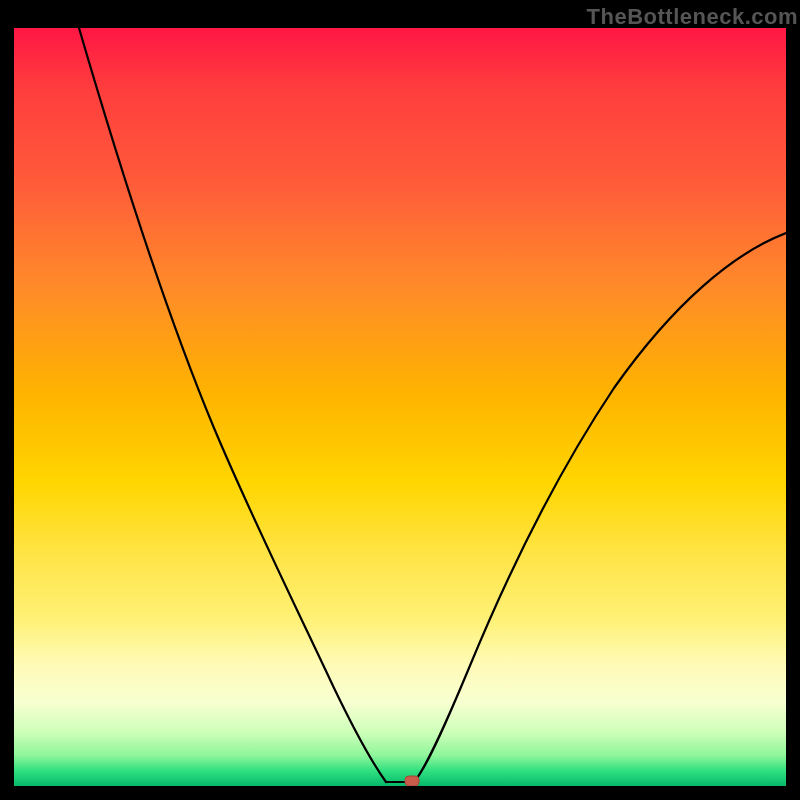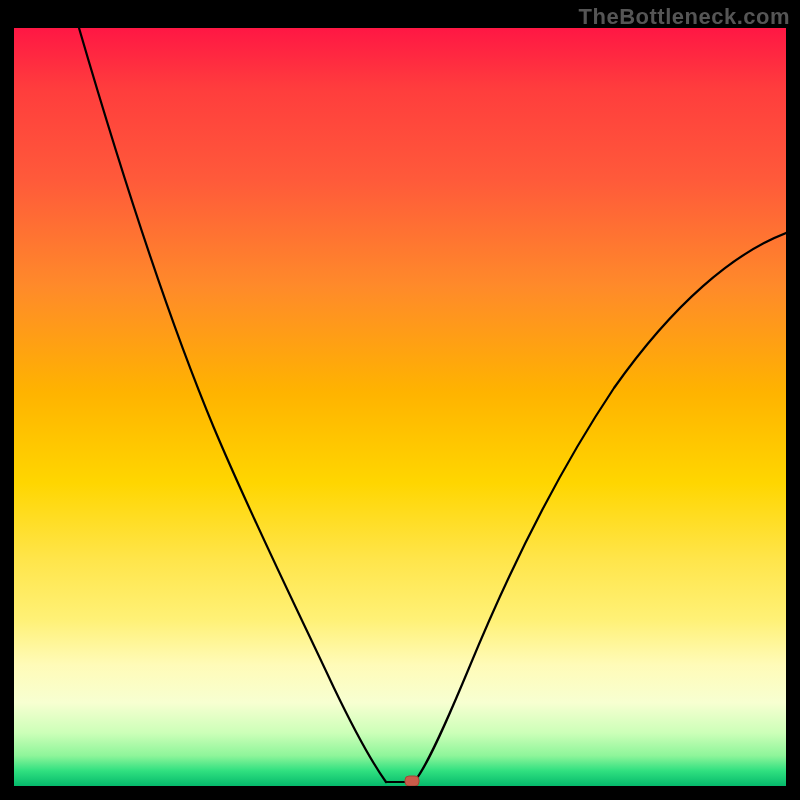--- a/index.html
+++ b/index.html
@@ -13,21 +13,21 @@
   }
   .frame {
     position: relative;
     width: 800px;
     height: 800px;
     background: #000000;
   }
   .watermark {
     position: absolute;
     top: 4px;
-    right: 10px;
+    right: 2px;
     color: #555555;
     font-size: 22px;
     font-weight: 600;
     letter-spacing: 0.5px;
     z-index: 10;
   }
   .plot-area {
     position: absolute;
     left: 14px;
     top: 28px;

